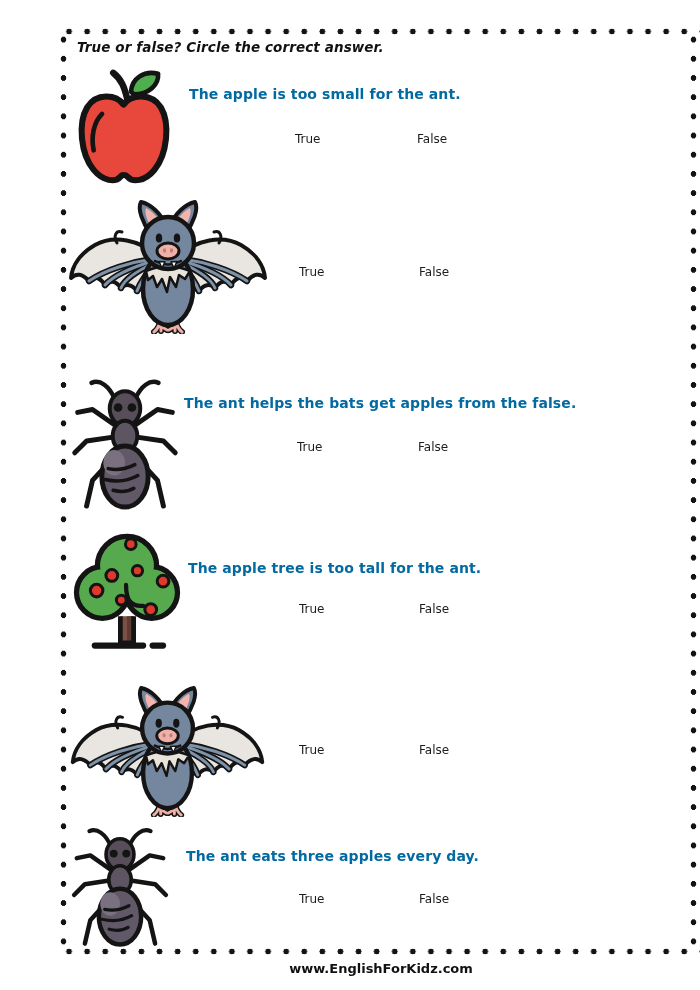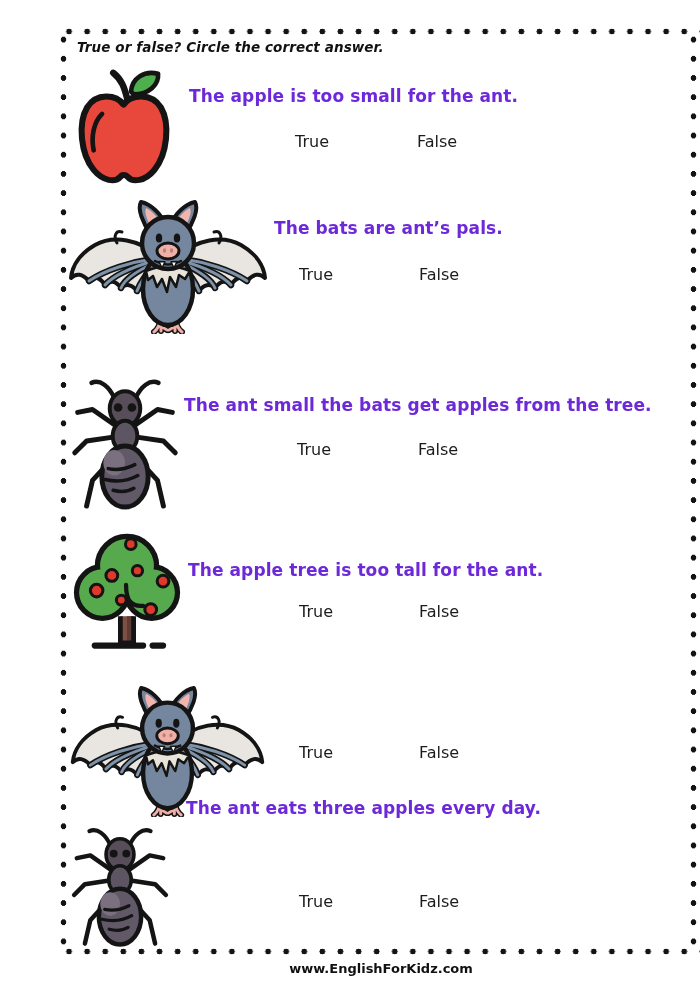--- a/index.html
+++ b/index.html
@@ -8,22 +8,22 @@
     font-family:"DejaVu Sans","Liberation Sans",sans-serif;color:#141414;margin-left:31px;
   }
   .dot-h{position:absolute;height:7px;
     background-image:radial-gradient(circle,#131313 2.7px,transparent 3.1px);
     background-size:18.1px 7px;background-repeat:repeat-x;}
   .dot-v{position:absolute;width:7px;
     background-image:radial-gradient(circle,#131313 2.7px,transparent 3.1px);
     background-size:7px 19.2px;background-repeat:repeat-y;}
   .instruction{position:absolute;left:46px;top:39px;font-style:italic;font-weight:bold;
     font-size:13.5px;letter-spacing:0.1px;color:#111;}
-  .q{position:absolute;font-weight:bold;font-size:17px;letter-spacing:0.1px;color:#6d28d9;white-space:nowrap;}
-  .opt{position:absolute;font-size:16px;color:#1c1c1c;white-space:nowrap;cursor:pointer;}
+  .q{position:absolute;font-weight:bold;font-size:14px;letter-spacing:0.1px;color:#0369a1;white-space:nowrap;}
+  .opt{position:absolute;font-size:12px;color:#1c1c1c;white-space:nowrap;cursor:pointer;}
   .art{position:absolute;display:block;}
   .footer{position:absolute;top:961px;left:0;width:700px;text-align:center;
     font-weight:bold;font-size:13px;color:#111;}
 </style>
 </head>
 <body>
 
 <div class="page">
 
   <svg width="0" height="0" style="position:absolute" aria-hidden="true">
@@ -139,45 +139,44 @@
   <svg class="art" style="left:44px;top:66px;width:98px;height:122px;" viewBox="0 0 105 128">
       <use href="#g-apple"></use>
     </svg>
   <div class="q" style="left:158px;top:86px;">The apple is too small for the ant.</div>
   <div class="opt" style="left:264px;top:132px;">True</div>
   <div class="opt" style="left:386px;top:132px;">False</div>
 
   <svg class="art" style="left:30px;top:199px;width:215px;height:135px;" viewBox="0 0 215 135">
       <use href="#g-bat"></use>
     </svg>
-  <div class="q" style="left:243px;top:218px;">The bats are ant’s pals.</div>
   <div class="opt" style="left:268px;top:265px;">True</div>
   <div class="opt" style="left:388px;top:265px;">False</div>
 
   <svg class="art" style="left:36px;top:374px;width:116px;height:138px;" viewBox="0 0 116 140">
       <use href="#g-ant"></use>
     </svg>
-  <div class="q" style="left:153px;top:395px;">The ant small the bats get apples from the tree.</div>
+  <div class="q" style="left:153px;top:395px;">The ant helps the bats get apples from the false.</div>
   <div class="opt" style="left:266px;top:440px;">True</div>
   <div class="opt" style="left:387px;top:440px;">False</div>
 
   <svg class="art" style="left:38px;top:528px;width:116px;height:129px;" viewBox="0 0 118 136">
       <use href="#g-tree"></use>
     </svg>
   <div class="q" style="left:157px;top:560px;">The apple tree is too tall for the ant.</div>
   <div class="opt" style="left:268px;top:602px;">True</div>
   <div class="opt" style="left:388px;top:602px;">False</div>
 
   <svg class="art" style="left:32px;top:685px;width:210px;height:132px;" viewBox="0 0 215 135">
       <use href="#g-bat"></use>
     </svg>
   <div class="opt" style="left:268px;top:743px;">True</div>
   <div class="opt" style="left:388px;top:743px;">False</div>
 
   <svg class="art" style="left:36px;top:823px;width:106px;height:126px;" viewBox="0 0 116 140">
       <use href="#g-ant"></use>
     </svg>
-  <div class="q" style="left:155px;top:798px;">The ant eats three apples every day.</div>
+  <div class="q" style="left:155px;top:848px;">The ant eats three apples every day.</div>
   <div class="opt" style="left:268px;top:892px;">True</div>
   <div class="opt" style="left:388px;top:892px;">False</div>
 
   <div class="footer">www.EnglishForKidz.com</div>
 </div>
 
 </body></html>

